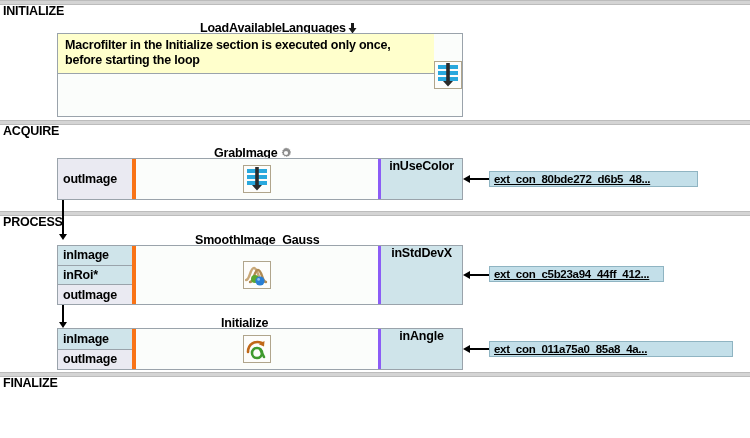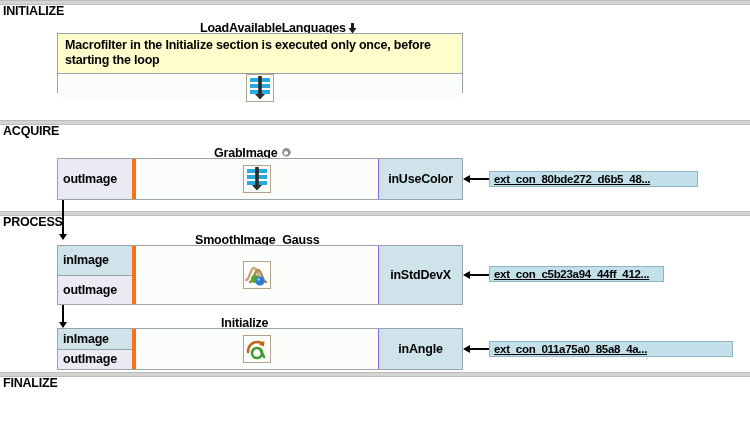--- a/index.html
+++ b/index.html
@@ -63,24 +63,24 @@
     width: 78px;
     flex: 0 0 78px;
     border-right: 4px solid #f97316;
     display: flex;
     flex-direction: column;
     box-sizing: border-box;
   }
   .port-col-right {
     width: 84px;
     flex: 0 0 84px;
-    border-left: 1px solid #8b5cf6;
+    border-left: 3px solid #8b5cf6;
     background: #cfe4ea;
     display: flex;
-    align-items: center;
+    align-items: flex-start;
     justify-content: center;
     box-sizing: border-box;
   }
   .port-body {
     flex: 1 1 auto;
     background: #fbfdfb;
     display: flex;
     align-items: center;
     justify-content: center;
   }
@@ -188,21 +188,21 @@
 
 <div class="block-title" style="left:176px; top:21px;padding-left:24px;">
   <span>LoadAvailableLanguages</span>
   <span style="display:inline-flex;">
     <svg width="9" height="11" viewBox="0 0 9 11" aria-hidden="true">
       <path d="M3 0 h3 v5 h2.5 L4.5 10.5 L0.5 5 H3 Z" fill="#1a1a1a"></path>
     </svg>
   </span>
 </div>
 
-<div class="block" style="left:57px; top:33px; width:406px; height:60px; flex-direction:column;">
+<div class="block" style="left:57px; top:33px; width:406px; height:84px; flex-direction:row;">
   <div class="comment-row" style="height:40px;">Macrofilter in the Initialize section is executed only once, before starting the loop</div>
   <div class="comment-body" style="flex:1 1 auto;">
     <span class="icon-frame">
       <svg width="22" height="24" viewBox="0 0 22 24" aria-hidden="true">
         <rect x="1" y="2" width="20" height="4" fill="#29a8dd"></rect>
         <rect x="1" y="8" width="20" height="4" fill="#29a8dd"></rect>
         <rect x="1" y="14" width="20" height="4" fill="#29a8dd"></rect>
         <path d="M9.2 0 h3.6 v18 h3.2 L11 23.5 L6 18 h3.2 Z" fill="#2b2b2b"></path>
       </svg>
     </span>
@@ -251,20 +251,21 @@
 <div class="vline" style="left:62px; top:200px; height:36px;"></div>
 <div class="arrow-down" style="left:59px; top:234px;"></div>
 
 <div class="block-title" style="left:195px; top:233px;">
   <span>SmoothImage_Gauss</span>
 </div>
 
 <div class="block" style="left:57px; top:245px; width:406px; height:60px;">
   <div class="port-col-left">
     <div class="port in">inImage</div>
+    <div class="port in">inRoi*</div>
     <div class="port out">outImage</div>
   </div>
   <div class="port-body">
     <span class="icon-frame">
       <svg width="24" height="24" viewBox="0 0 24 24" aria-hidden="true">
         <path d="M1 17 C5 17 5 5 9 5 C13 5 13 17 17 17" stroke="#c8a878" stroke-width="2.4" fill="none" stroke-linecap="round"></path>
         <path d="M5 19 C9 19 9 7 13 7 C17 7 17 19 21 19" stroke="#b08a52" stroke-width="2.4" fill="none" stroke-linecap="round"></path>
         <circle cx="10" cy="16" r="4" fill="#5aa832"></circle>
         <circle cx="15" cy="18" r="4.6" fill="#2a7fd4"></circle>
         <circle cx="13.6" cy="16.4" r="1.4" fill="#8fc4f0"></circle>

